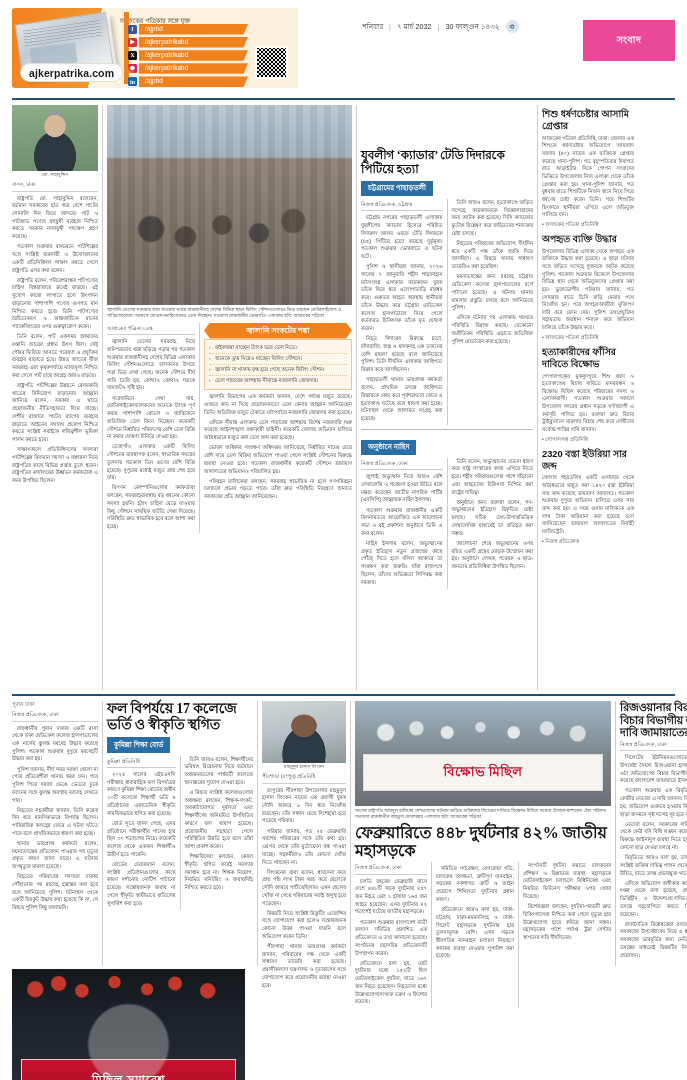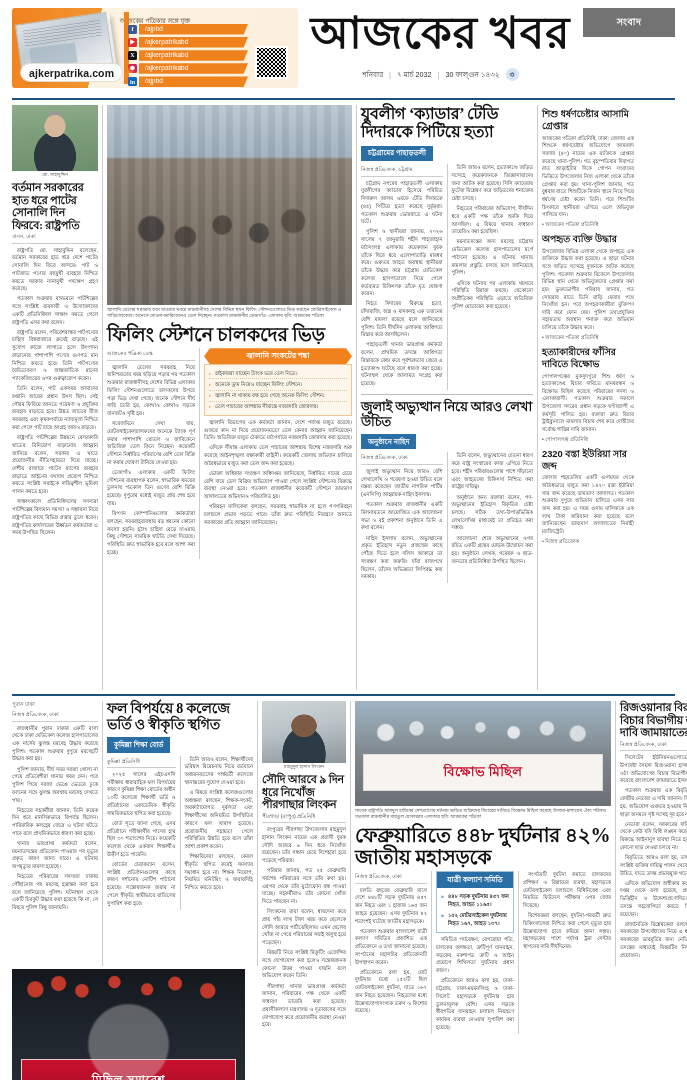--- a/index.html
+++ b/index.html
@@ -85,22 +85,22 @@
     font-size:7.2px; color:#333;
   }
   .dateline span.sep{ color:#aaa; }
   .pageno {
     width:13px;height:13px;border-radius:50%;background:#d8e4ef;color:#14466e;
     font-size:7.5px; display:flex;align-items:center;justify-content:center;font-weight:bold;
   }
 
   .sangbad { width:92px; flex:0 0 92px; }
   .sangbad-hd {
-    background:#737373; color:#fff; text-align:center; font-size:9.5px;
-    font-weight:bold; padding:7px 0; letter-spacing:.4px;
+    background:#ec4899; color:#fff; text-align:center; font-size:9.5px;
+    font-weight:bold; padding:13px 0; letter-spacing:.4px;margin-top:12px;
   }
   .sb-title { font-size:9.3px; font-weight:bold; line-height:1.28; margin:4px 0 2px; color:#111; }
   .sb-body { font-size:5.1px; line-height:1.5; text-align:justify; color:#2a2a2a; }
   .sb-by { font-size:5.1px; color:#444; margin-top:2px; }
   .sb-item { margin-bottom:5px; }
 
   
   .rule { height:2px; background:#1d4f7c; margin:4px 0 5px; }
   .rule.thin { height:1px; background:#bbb; }
   .vline { width:1px; background:#ccc; flex:0 0 1px; margin:0 4px; }
@@ -233,21 +233,20 @@
           <span class="soc-ico soc-in">in</span>
           <span class="soc-handle">/ajpbd</span>
         </div>
       </div>
       <div class="qr">
           <div class="qr-i"></div>
         </div>
     </div>
 
     <div class="brandwrap">
-      <div class="brand">আজকের খবর</div>
       <div class="dateline">
         <span>শনিবার</span>
         <span class="sep">|</span>
         <span>৭ মার্চ 2032</span>
         <span class="sep">|</span>
         <span>30 ফাল্গুন ১৪৩২</span>
         <span class="pageno">৩</span>
       </div>
     </div>
 
@@ -256,38 +255,36 @@
     </div>
   </div>
 
   <div class="rule"></div>
 
   <div class="flex" style="height:585px;">
 
     <div style="width:86px;flex:0 0 86px;">
       <div class="photo ph-portrait" style="height:66px;"></div>
       <div class="photocred">মো. সাহাবুদ্দিন</div>
-      <div class="hl" style="font-size:11px;margin-top:2px;">বর্তমান সরকারের হাত ধরে পাটের সোনালি দিন ফিরবে: রাষ্ট্রপতি</div>
       <div class="byline">বাসস, ঢাকা</div>
       <div class="col">
         <p>রাষ্ট্রপতি মো. সাহাবুদ্দিন বলেছেন, বর্তমান সরকারের হাত ধরে দেশে পাটের সোনালি দিন ফিরে আসবে। পাট ও পাটজাত পণ্যের বহুমুখী ব্যবহার নিশ্চিত করতে সরকার নানামুখী পদক্ষেপ গ্রহণ করেছে।</p>
         <p>গতকাল শুক্রবার বঙ্গভবনে পাটশিল্পের সঙ্গে সংশ্লিষ্ট ব্যবসায়ী ও উদ্যোক্তাদের একটি প্রতিনিধিদল সাক্ষাৎ করতে গেলে রাষ্ট্রপতি এসব কথা বলেন।</p>
         <p>রাষ্ট্রপতি বলেন, পরিবেশবান্ধব পাটপণ্যের চাহিদা বিশ্ববাজারে ক্রমেই বাড়ছে। এই সুযোগ কাজে লাগাতে হলে উৎপাদন বাড়ানোর পাশাপাশি পণ্যের গুণগত মান নিশ্চিত করতে হবে। তিনি পাটপণ্যের বৈচিত্র্যকরণ ও আন্তর্জাতিক মানের প্যাকেজিংয়ের ওপর গুরুত্বারোপ করেন।</p>
         <p>তিনি বলেন, পাট একসময় আমাদের রপ্তানি আয়ের প্রধান উৎস ছিল। সেই গৌরব ফিরিয়ে আনতে গবেষণা ও প্রযুক্তির ব্যবহার বাড়াতে হবে। উন্নত জাতের বীজ সরবরাহ এবং কৃষকপর্যায়ে ন্যায্যমূল্য নিশ্চিত করা গেলে পাট চাষে আগ্রহ আরও বাড়বে।</p>
         <p>রাষ্ট্রপতি পাটশিল্পের উন্নয়নে বেসরকারি খাতের বিনিয়োগ বাড়ানোর আহ্বান জানিয়ে বলেন, সরকার এ খাতে প্রয়োজনীয় নীতিসহায়তা দিয়ে যাচ্ছে। দেশীয় বাজারে পাটের ব্যাগের ব্যবহার বাড়াতে আইনের যথাযথ প্রয়োগ নিশ্চিত করতে সংশ্লিষ্ট সবাইকে দায়িত্বশীল ভূমিকা পালন করতে হবে।</p>
         <p>সাক্ষাৎকালে প্রতিনিধিদলের সদস্যরা পাটশিল্পের বিদ্যমান সমস্যা ও সম্ভাবনা নিয়ে রাষ্ট্রপতির কাছে বিভিন্ন প্রস্তাব তুলে ধরেন। রাষ্ট্রপতির কার্যালয়ের ঊর্ধ্বতন কর্মকর্তারা এ সময় উপস্থিত ছিলেন।</p>
       </div>
     </div>
 
     <div class="vline"></div>
 
     <div style="width:245px;flex:0 0 245px;">
       <div class="photo ph-street" style="height:200px;"></div>
       <div class="caption">জ্বালানি তেলের সরবরাহ কমে যাওয়ার খবরে রাজধানীসহ দেশের বিভিন্ন স্থানে ফিলিং স্টেশনগুলোতে ভিড় করছেন মোটরসাইকেল ও গাড়িচালকেরা। অনেকে বোতল-জারিকেনেও তেল নিচ্ছেন। গতকাল রাজধানীর তেজগাঁও এলাকায়   ছবি: আজকের পত্রিকা</div>
-      <div class="hl" style="font-size:19px;margin-top:4px;">ফিলিং স্টেশনে চালকদের ভিড়</div>
 
       <div class="flex" style="margin-top:3px;">
         <div style="width:88px;flex:0 0 88px;">
           <div class="byline">আজকের পত্রিকা ডেস্ক</div>
           <div class="col">
             <p>জ্বালানি তেলের সরবরাহ নিয়ে অনিশ্চয়তার খবর ছড়িয়ে পড়ার পর গতকাল শুক্রবার রাজধানীসহ দেশের বিভিন্ন এলাকার ফিলিং স্টেশনগুলোতে চালকদের উপচে পড়া ভিড় দেখা গেছে। অনেক স্টেশনে দীর্ঘ সারি তৈরি হয়, কোথাও কোথাও সড়কে যানজটও সৃষ্টি হয়।</p>
             <p>সরেজমিনে দেখা যায়, মোটরসাইকেলচালকদের অনেকে ট্যাংক পূর্ণ করার পাশাপাশি বোতল ও জারিকেনে অতিরিক্ত তেল কিনে নিচ্ছেন। কয়েকটি স্টেশনে নির্ধারিত পরিমাণের বেশি তেল বিক্রি না করার ঘোষণা টানিয়ে দেওয়া হয়।</p>
             <p>তেজগাঁও এলাকার একটি ফিলিং স্টেশনের ব্যবস্থাপক বলেন, স্বাভাবিক সময়ের তুলনায় গতকাল তিন গুণের বেশি বিক্রি হয়েছে। দুপুরের মধ্যেই মজুত প্রায় শেষ হয়ে যায়।</p>
             <p>বিপণন কোম্পানিগুলোর কর্মকর্তারা বলছেন, সরবরাহব্যবস্থায় বড় ধরনের কোনো সমস্যা হয়নি। হঠাৎ চাহিদা বেড়ে যাওয়ায় কিছু স্টেশনে সাময়িক ঘাটতি দেখা দিয়েছে। পরিস্থিতি দ্রুত স্বাভাবিক হবে বলে আশা করা হচ্ছে।</p>
           </div>
@@ -307,21 +304,21 @@
             <p>ভোক্তা অধিকার সংরক্ষণ অধিদপ্তর জানিয়েছে, নির্ধারিত দামের চেয়ে বেশি দামে তেল বিক্রির অভিযোগ পাওয়া গেলে সংশ্লিষ্ট স্টেশনের বিরুদ্ধে ব্যবস্থা নেওয়া হবে। গতকাল রাজধানীর কয়েকটি স্টেশনে ভ্রাম্যমাণ আদালতের অভিযানও পরিচালিত হয়।</p>
             <p>পরিবহন মালিকেরা বলছেন, সরবরাহ স্বাভাবিক না হলে গণপরিবহন চলাচলে প্রভাব পড়তে পারে। তাঁরা দ্রুত পরিস্থিতি নিয়ন্ত্রণে আনতে সরকারের প্রতি আহ্বান জানিয়েছেন।</p>
           </div>
         </div>
       </div>
     </div>
 
     <div class="vline"></div>
 
     <div style="width:172px;flex:0 0 172px;">
-      <div class="hl" style="font-size:16px;">যুবলীগ ‘ক্যাডার’ টেডি দিদারকে পিটিয়ে হত্যা</div>
+      <div class="hl" style="font-size:12px;margin-top:44px;">যুবলীগ ‘ক্যাডার’ টেডি দিদারকে পিটিয়ে হত্যা</div>
       <div class="tagbox">চট্টগ্রামের পাহাড়তলী</div>
       <div class="flex">
         <div style="flex:1;">
           <div class="byline">নিজস্ব প্রতিবেদক, চট্টগ্রাম</div>
           <div class="col">
             <p>চট্টগ্রাম নগরের পাহাড়তলী এলাকায় যুবলীগের ‘ক্যাডার’ হিসেবে পরিচিত দিদারুল আলম ওরফে টেডি দিদারকে (৪৫) পিটিয়ে হত্যা করেছে দুর্বৃত্তরা। গতকাল শুক্রবার ভোররাতে এ ঘটনা ঘটে।</p>
             <p>পুলিশ ও স্থানীয়রা জানায়, ২০২৬ সালের ৭ জানুয়ারি শহীদ শাহজাহান মাঠসংলগ্ন এলাকায় কয়েকজন যুবক তাঁকে ঘিরে ধরে এলোপাতাড়ি মারধর করে। গুরুতর আহত অবস্থায় স্থানীয়রা তাঁকে উদ্ধার করে চট্টগ্রাম মেডিকেল কলেজ হাসপাতালে নিয়ে গেলে কর্তব্যরত চিকিৎসক তাঁকে মৃত ঘোষণা করেন।</p>
             <p>নিহত দিদারের বিরুদ্ধে হত্যা, চাঁদাবাজি, অস্ত্র ও মাদকসহ এক ডজনের বেশি মামলা রয়েছে বলে জানিয়েছে পুলিশ। তিনি দীর্ঘদিন এলাকায় আধিপত্য বিস্তার করে আসছিলেন।</p>
             <p>পাহাড়তলী থানার ভারপ্রাপ্ত কর্মকর্তা বলেন, প্রাথমিক তদন্তে আধিপত্য বিস্তারকে কেন্দ্র করে পূর্বশত্রুতার জেরে এ হত্যাকাণ্ড ঘটেছে বলে ধারণা করা হচ্ছে। ঘটনাস্থল থেকে আলামত সংগ্রহ করা হয়েছে।</p>
           </div>
@@ -332,21 +329,20 @@
             <p>তিনি আরও বলেন, হত্যাকাণ্ডে জড়িত সন্দেহে কয়েকজনকে জিজ্ঞাসাবাদের জন্য আটক করা হয়েছে। সিসি ক্যামেরার ফুটেজ বিশ্লেষণ করে জড়িতদের শনাক্তের চেষ্টা চলছে।</p>
             <p>নিহতের পরিবারের অভিযোগ, দীর্ঘদিন ধরে একটি পক্ষ তাঁকে হুমকি দিয়ে আসছিল। এ বিষয়ে থানায় সাধারণ ডায়েরিও করা হয়েছিল।</p>
             <p>ময়নাতদন্তের জন্য মরদেহ চট্টগ্রাম মেডিকেল কলেজ হাসপাতালের মর্গে পাঠানো হয়েছে। এ ঘটনায় থানায় মামলার প্রস্তুতি চলছে বলে জানিয়েছে পুলিশ।</p>
             <p>এদিকে ঘটনার পর এলাকায় থমথমে পরিস্থিতি বিরাজ করছে। যেকোনো অপ্রীতিকর পরিস্থিতি এড়াতে অতিরিক্ত পুলিশ মোতায়েন করা হয়েছে।</p>
           </div>
         </div>
       </div>
 
       <div class="rule thin"></div>
 
-      <div class="hl" style="font-size:13px;">জুলাই অভ্যুত্থান নিয়ে আরও লেখা উচিত</div>
       <div class="tagbox">অনুষ্ঠানে নাহিদ</div>
       <div class="flex">
         <div style="flex:1;">
           <div class="byline">নিজস্ব প্রতিবেদক, ঢাকা</div>
           <div class="col">
             <p>জুলাই অভ্যুত্থান নিয়ে আরও বেশি লেখালেখি ও গবেষণা হওয়া উচিত বলে মন্তব্য করেছেন জাতীয় নাগরিক পার্টির (এনসিপি) আহ্বায়ক নাহিদ ইসলাম।</p>
             <p>গতকাল শুক্রবার রাজধানীর একটি মিলনায়তনে আয়োজিত এক আলোচনা সভা ও বই প্রকাশনা অনুষ্ঠানে তিনি এ কথা বলেন।</p>
             <p>নাহিদ ইসলাম বলেন, অভ্যুত্থানের প্রকৃত ইতিহাস নতুন প্রজন্মের কাছে পৌঁছে দিতে হলে দলিল আকারে তা সংরক্ষণ করা জরুরি। যাঁরা রাজপথে ছিলেন, তাঁদের অভিজ্ঞতা লিপিবদ্ধ করা দরকার।</p>
           </div>
         </div>
@@ -399,21 +395,21 @@
         <p>পুলিশ জানায়, দীর্ঘ সময় দরজা খোলা না পেয়ে প্রতিবেশীরা থানায় খবর দেন। পরে পুলিশ গিয়ে দরজা ভেঙে ভেতরে ঢুকে ফ্যানের সঙ্গে ঝুলন্ত অবস্থায় মরদেহ দেখতে পায়।</p>
         <p>নিহতের সহকর্মীরা জানান, তিনি কয়েক দিন ধরে মানসিকভাবে বিপর্যস্ত ছিলেন। পারিবারিক কলহের জেরে এ ঘটনা ঘটতে পারে বলে প্রাথমিকভাবে ধারণা করা হচ্ছে।</p>
         <p>থানার ভারপ্রাপ্ত কর্মকর্তা বলেন, ময়নাতদন্তের প্রতিবেদন পাওয়ার পর মৃত্যুর প্রকৃত কারণ জানা যাবে। এ ঘটনায় অপমৃত্যুর মামলা হয়েছে।</p>
         <p>নিহতের পরিবারের সদস্যরা ঢাকায় পৌঁছানোর পর মরদেহ হস্তান্তর করা হবে বলে জানিয়েছে পুলিশ। ঘটনাস্থল থেকে একটি চিরকুট উদ্ধার করা হয়েছে কি না, সে বিষয়ে পুলিশ কিছু জানায়নি।</p>
       </div>
     </div>
 
     <div class="vline"></div>
 
     <div style="width:146px;flex:0 0 146px;">
-      <div class="hl" style="font-size:14px;">ফল বিপর্যয়ে 8 কলেজে ভর্তি ও স্বীকৃতি স্থগিত</div>
+      <div class="hl" style="font-size:14px;">ফল বিপর্যয়ে 17 কলেজে ভর্তি ও স্বীকৃতি স্থগিত</div>
       <div class="tagbox">কুমিল্লা শিক্ষা বোর্ড</div>
       <div class="flex">
         <div style="flex:1;">
           <div class="byline">কুমিল্লা প্রতিনিধি</div>
           <div class="col">
             <p>২০২৫ সালের এইচএসসি পরীক্ষায় ধারাবাহিক ফল বিপর্যয়ের কারণে কুমিল্লা শিক্ষা বোর্ডের অধীন ১৩টি কলেজে শিক্ষার্থী ভর্তি ও প্রতিষ্ঠানের একাডেমিক স্বীকৃতি সাময়িকভাবে স্থগিত করা হয়েছে।</p>
             <p>বোর্ড সূত্রে জানা গেছে, এসব প্রতিষ্ঠানে পরীক্ষার্থীর পাসের হার ছিল ৩০ শতাংশের নিচে। কয়েকটি কলেজ থেকে একজন শিক্ষার্থীও উত্তীর্ণ হতে পারেনি।</p>
             <p>বোর্ডের চেয়ারম্যান বলেন, সংশ্লিষ্ট প্রতিষ্ঠানগুলোর কাছে কারণ দর্শানোর নোটিশ পাঠানো হয়েছে। সন্তোষজনক জবাব না পেলে স্বীকৃতি স্থায়ীভাবে বাতিলের সুপারিশ করা হবে।</p>
           </div>
         </div>
@@ -426,60 +422,52 @@
           </div>
         </div>
       </div>
     </div>
 
     <div class="vline"></div>
 
     <div style="width:84px;flex:0 0 84px;">
       <div class="photo ph-man" style="height:62px;"></div>
       <div class="photocred">মাহমুদুল হাসান লিংকন</div>
-      <div class="hl" style="font-size:11px;margin-top:2px;">সৌদি আরবে ৯ দিন ধরে নিখোঁজ পীরগাছার লিংকন</div>
       <div class="byline">পীরগাছা (রংপুর) প্রতিনিধি</div>
       <div class="col">
         <p>রংপুরের পীরগাছা উপজেলার মাহমুদুল হাসান লিংকন নামের এক প্রবাসী যুবক সৌদি আরবে ৯ দিন ধরে নিখোঁজ রয়েছেন। তাঁর সন্ধান চেয়ে দিশেহারা হয়ে পড়েছে পরিবার।</p>
         <p>পরিবার জানায়, গত ২৫ ফেব্রুয়ারি সর্বশেষ পরিবারের সঙ্গে তাঁর কথা হয়। এরপর থেকে তাঁর মুঠোফোন বন্ধ পাওয়া যাচ্ছে। সহকর্মীরাও তাঁর কোনো খোঁজ দিতে পারছেন না।</p>
         <p>লিংকনের বাবা বলেন, ধারদেনা করে প্রায় পাঁচ লাখ টাকা খরচ করে ছেলেকে সৌদি আরবে পাঠিয়েছিলাম। এখন ছেলের খোঁজ না পেয়ে পরিবারের সবাই অসুস্থ হয়ে পড়েছেন।</p>
         <p>বিষয়টি নিয়ে সংশ্লিষ্ট রিক্রুটিং এজেন্সির সঙ্গে যোগাযোগ করা হলেও সন্তোষজনক কোনো উত্তর পাওয়া যায়নি বলে অভিযোগ করেন তিনি।</p>
         <p>পীরগাছা থানার ভারপ্রাপ্ত কর্মকর্তা জানান, পরিবারের পক্ষ থেকে একটি সাধারণ ডায়েরি করা হয়েছে। প্রবাসীকল্যাণ মন্ত্রণালয় ও দূতাবাসের সঙ্গে যোগাযোগ করে প্রয়োজনীয় ব্যবস্থা নেওয়া হবে।</p>
       </div>
     </div>
 
     <div class="vline"></div>
 
     <div style="width:256px;flex:0 0 256px;">
       <div class="photo ph-rally" style="height:105px;">
         <div class="fist"></div>
         <div class="banner-white">
           <span>বিক্ষোভ মিছিল</span>
         </div>
       </div>
       <div class="caption">সাবেক রাষ্ট্রপতি আবদুল হামিদের দেশত্যাগের ঘটনায় জড়িত ব্যক্তিদের বিচারের দাবিতে বিক্ষোভ মিছিল করেছে উলামা-মাশায়েখ ঐক্য পরিষদ। গতকাল রাজধানীর বায়তুল মোকাররম এলাকায়   ছবি: আজকের পত্রিকা</div>
-      <div class="hl" style="font-size:20px;margin-top:3px;">ফেব্রুয়ারিতে ৪৪৮ দুর্ঘটনার ৪২% জাতীয় মহাসড়কে</div>
+      <div class="hl" style="font-size:16px;margin-top:3px;">ফেব্রুয়ারিতে ৪৪৮ দুর্ঘটনার ৪২% জাতীয় মহাসড়কে</div>
       <div class="flex" style="margin-top:2px;">
         <div style="width:72px;flex:0 0 72px;">
           <div class="byline">নিজস্ব প্রতিবেদক, ঢাকা</div>
           <div class="col">
             <p>চলতি বছরের ফেব্রুয়ারি মাসে দেশে ৪৪৮টি সড়ক দুর্ঘটনায় ৪৫৭ জন নিহত এবং ১ হাজার ১৬৫ জন আহত হয়েছেন। এসব দুর্ঘটনার ৪২ শতাংশই ঘটেছে জাতীয় মহাসড়কে।</p>
             <p>গতকাল শুক্রবার বাংলাদেশ যাত্রী কল্যাণ সমিতির প্রকাশিত এক প্রতিবেদনে এ তথ্য জানানো হয়েছে। সংগঠনের মহাসচিব প্রতিবেদনটি উপস্থাপন করেন।</p>
             <p>প্রতিবেদনে বলা হয়, মোট দুর্ঘটনার মধ্যে ১৫২টি ছিল মোটরসাইকেল দুর্ঘটনা, যাতে ১৬৭ জন নিহত হয়েছেন। নিহতদের মধ্যে উল্লেখযোগ্যসংখ্যক তরুণ ও কিশোর রয়েছে।</p>
           </div>
         </div>
         <div class="vline"></div>
         <div style="width:78px;flex:0 0 78px;">
-          <div class="statbox">
-            <div class="statbox-hd">যাত্রী কল্যাণ সমিতি</div>
-            <ul>
-              <li>৪৪৮ সড়ক দুর্ঘটনায় ৪৫৭ জন নিহত, আহত ১১৬৫।</li>
-              <li>১৫২ মোটরসাইকেল দুর্ঘটনায় নিহত ১৬৭, আহত ১৩৭।</li>
-            </ul>
-          </div>
           <div class="col" style="margin-top:3px;">
             <p>সমিতির পর্যবেক্ষণ, বেপরোয়া গতি, চালকের অদক্ষতা, ত্রুটিপূর্ণ যানবাহন, সড়কের নকশাগত ত্রুটি ও আইন প্রয়োগে শিথিলতা দুর্ঘটনার প্রধান কারণ।</p>
             <p>প্রতিবেদনে আরও বলা হয়, ঢাকা-চট্টগ্রাম, ঢাকা-ময়মনসিংহ ও ঢাকা-সিলেট মহাসড়কে দুর্ঘটনার হার তুলনামূলক বেশি। এসব সড়কে ধীরগতির যানবাহন চলাচল নিয়ন্ত্রণে কার্যকর ব্যবস্থা নেওয়ার সুপারিশ করা হয়েছে।</p>
           </div>
         </div>
         <div class="vline"></div>
         <div style="flex:1;">
           <div class="col">
             <p>সংগঠনটি দুর্ঘটনা কমাতে চালকদের প্রশিক্ষণ ও বিশ্রামের ব্যবস্থা, মহাসড়কে মোটরসাইকেল চলাচলে বিধিনিষেধ এবং নিয়মিত ফিটনেস পরীক্ষার ওপর জোর দিয়েছে।</p>
             <p>বিশেষজ্ঞরা বলছেন, দুর্ঘটনা-পরবর্তী দ্রুত চিকিৎসাসেবা নিশ্চিত করা গেলে মৃত্যুর হার উল্লেখযোগ্য হারে কমিয়ে আনা সম্ভব। মহাসড়কের পাশে পর্যাপ্ত ট্রমা সেন্টার স্থাপনের দাবি দীর্ঘদিনের।</p>

